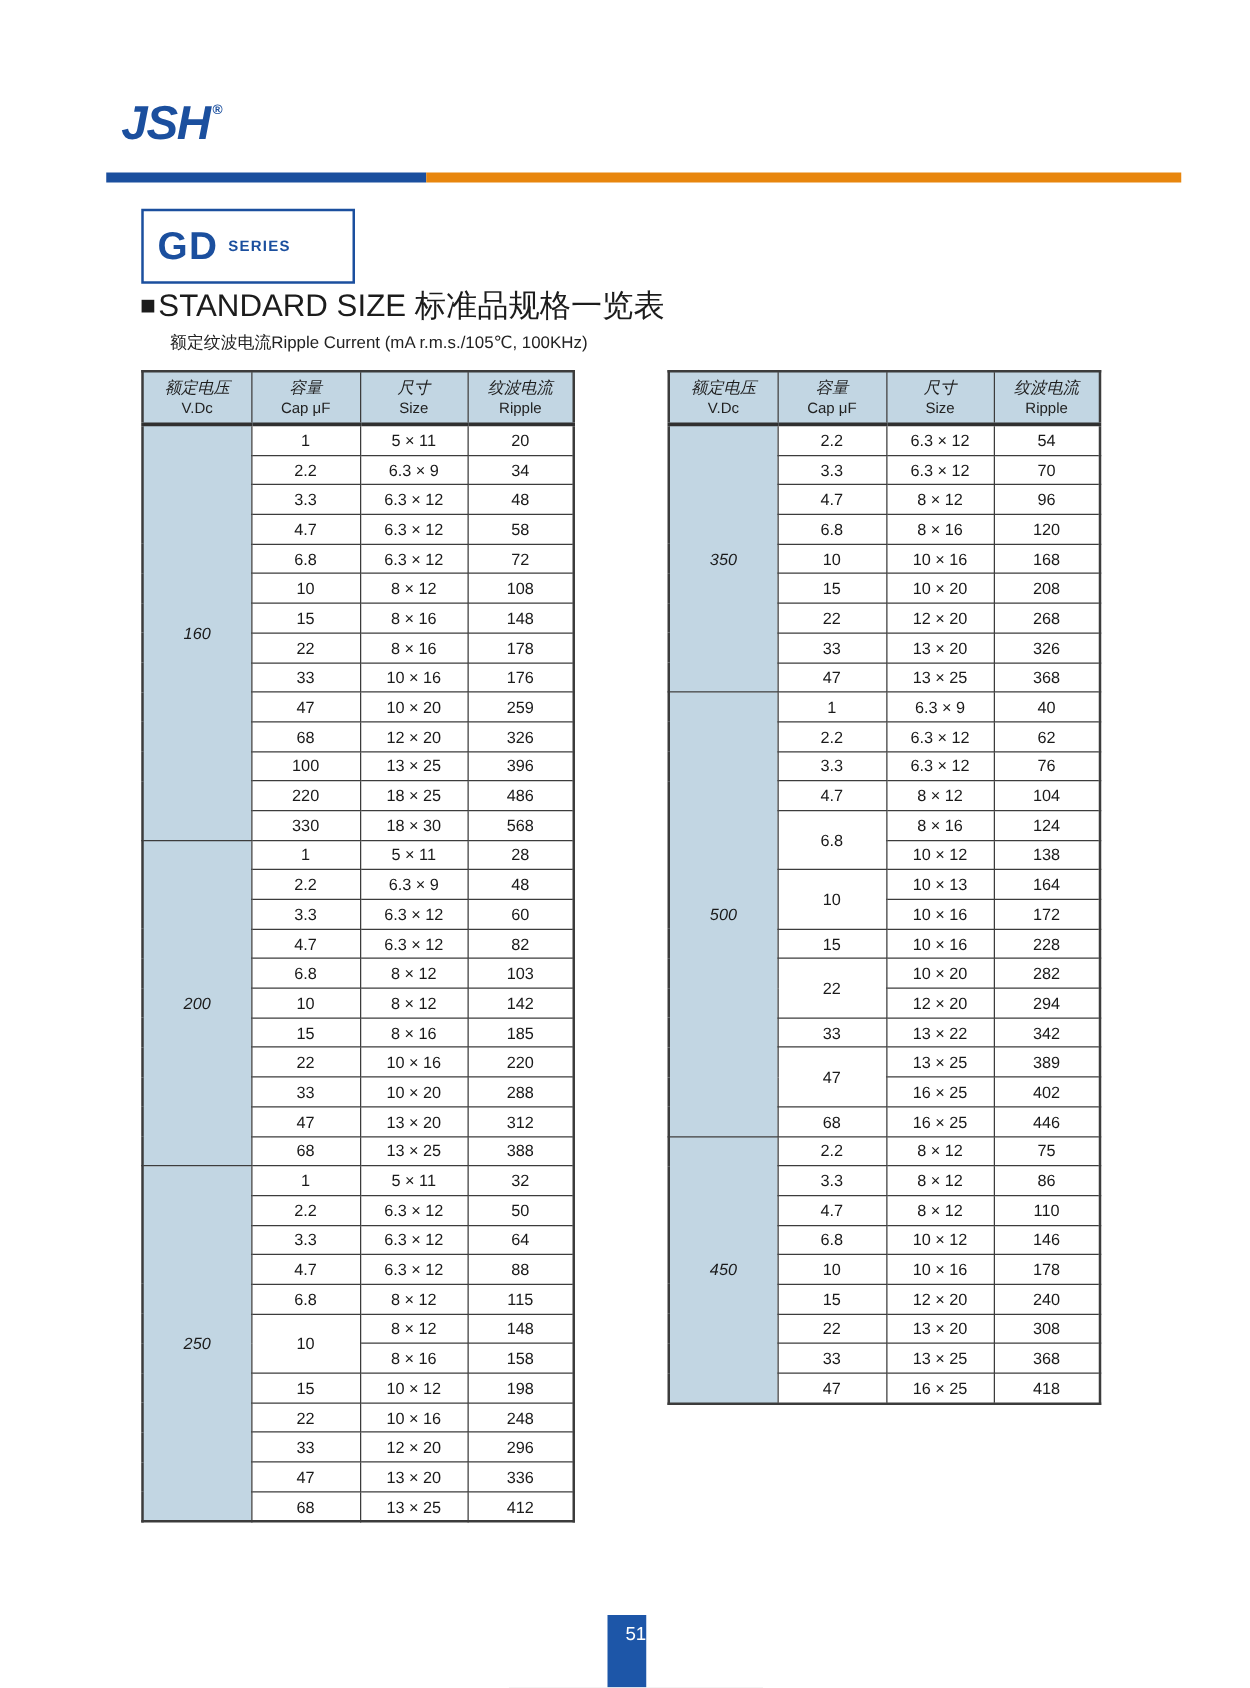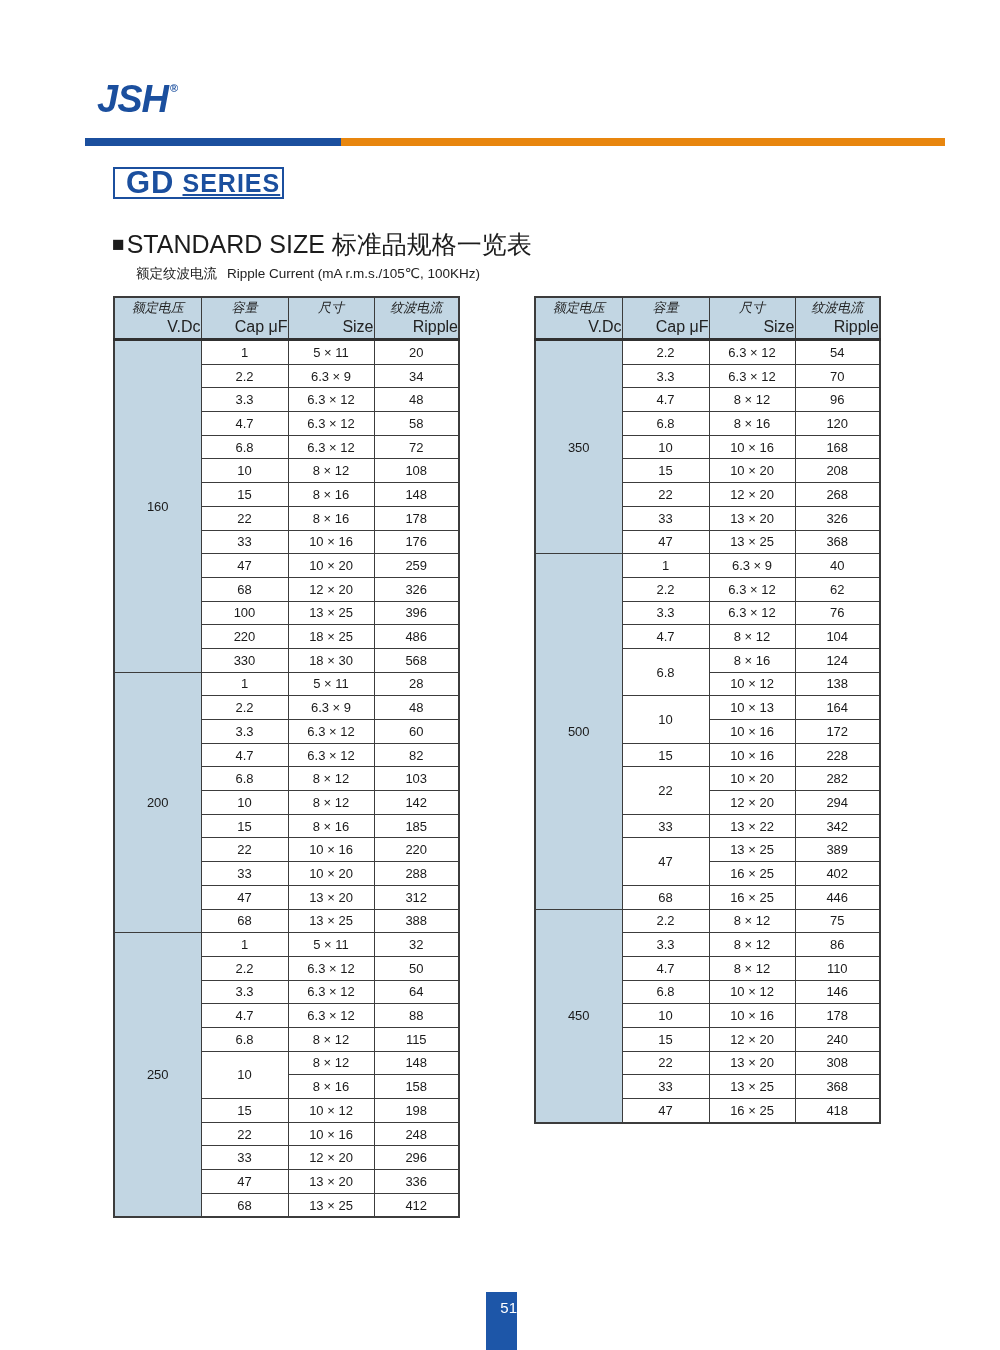--- a/index.html
+++ b/index.html
@@ -19,50 +19,50 @@
   .logo{
     position:absolute;left:97px;top:78px;
     font-size:38px;font-weight:bold;font-style:italic;
     color:var(--brand-blue);letter-spacing:-1px;
   }
   .logo sup{font-size:11px;font-style:normal;vertical-align:20px;margin-left:2px;}
   .divider{position:absolute;left:85px;top:138px;width:860px;height:8px;display:flex;}
   .divider .seg-blue{width:256px;height:100%;background:var(--brand-blue);}
   .divider .seg-orange{flex:1;height:100%;background:var(--accent-orange);}
   .series-box{
-    position:absolute;left:113px;top:167px;width:171px;height:32px;
+    position:absolute;left:113px;top:167px;width:171px;height:60px;
     border:2px solid var(--brand-blue);box-sizing:border-box;
     display:flex;align-items:center;padding-left:11px;color:var(--brand-blue);text-align:right;
   }
   .series-name{font-size:31px;font-weight:bold;letter-spacing:1px;}
-  .series-suffix{font-size:25px;font-weight:bold;margin-left:8px;letter-spacing:1px;text-decoration:underline;}
+  .series-suffix{font-size:12px;font-weight:bold;margin-left:8px;letter-spacing:1px;}
   .title{position:absolute;left:112px;top:228px;font-size:25px;color:#1c1c1c;white-space:nowrap;}
   .title .bullet{font-size:21px;margin-right:2px;position:relative;top:-2px;}
   .subtitle{position:absolute;left:136px;top:265px;font-size:13.5px;color:#222;white-space:nowrap;}
-  .subtitle .cn{margin-right:10px;}
+  .subtitle .cn{}
   
   table.spec{
     position:absolute;border-collapse:collapse;table-layout:fixed;
     border:2px solid var(--border-dark);background:#fff;
   }
   #table-left{left:113px;top:296px;width:345px;}
   #table-right{left:534px;top:296px;width:345px;}
   table.spec th,table.spec td{
     border:1px solid var(--border-dark);
     text-align:center;vertical-align:middle;padding:0;
   }
   table.spec thead th{
     background:var(--cell-blue);
     border-bottom:3px solid #303030;
     font-weight:normal;height:40px;
   }
   table.spec thead .cn{font-size:13px;line-height:1.3;font-style:italic;}
-  table.spec thead .en{font-size:16px;line-height:1.2;color:#222;text-align:right;}
+  table.spec thead .en{font-size:12px;line-height:1.2;color:#222;}
   table.spec tbody td{height:22.7px;font-size:13px;color:#1a1a1a;}
-  table.spec td.vcell{background:var(--cell-blue);font-size:13px;}
+  table.spec td.vcell{background:var(--cell-blue);font-size:13px;font-style:italic;}
   
   .page-number-box{
     position:absolute;left:486px;top:1292px;width:31px;height:58px;
     background:var(--footer-blue);color:#fff;box-sizing:border-box;
     font-size:15px;text-align:right;padding-top:7px;
   }
 </style>
 </head>
 <body>
 

